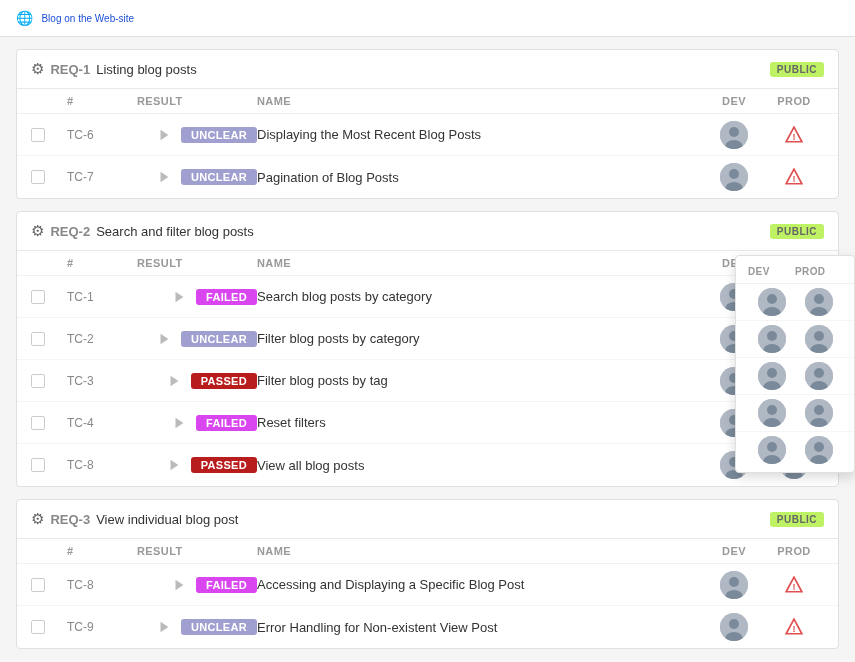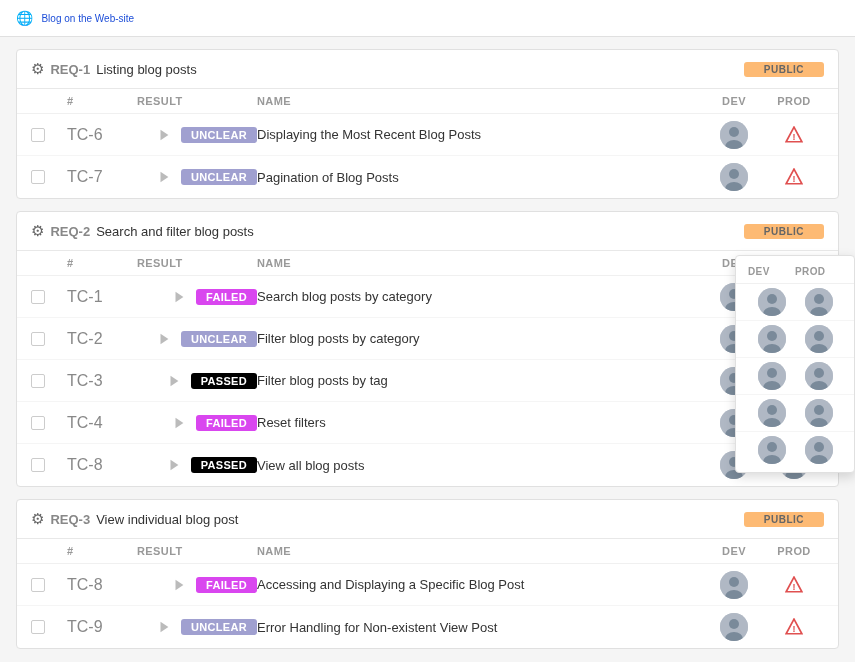--- a/index.html
+++ b/index.html
@@ -56,25 +56,25 @@
       color: #888;
       font-weight: 600;
       font-size: 13px;
     }
     .req-title {
       font-weight: 500;
       font-size: 13px;
       color: #333;
     }
     .public-badge {
-      background: #fdba74;
+      background: #bef264;
       color: #666;
       font-size: 10px;
       font-weight: 700;
-      padding: 2px 20px;
+      padding: 2px 7px;
       border-radius: 3px;
       letter-spacing: 0.5px;
     }
 
     .table-header {
       display: grid;
       grid-template-columns: 36px 70px 120px 1fr 60px 60px;
       align-items: center;
       padding: 6px 14px;
       border-bottom: 1px solid #f0f0f0;
@@ -105,21 +105,21 @@
       width: 14px;
       height: 14px;
       border: 1.5px solid #ccc;
       border-radius: 2px;
       background: #fff;
       cursor: pointer;
     }
 
     .tc-id {
       color: #888;
-      font-size: 16px;
+      font-size: 12px;
       font-weight: 500;
     }
 
     .run-btn {
       background: none;
       border: none;
       cursor: pointer;
       display: flex;
       align-items: center;
       justify-content: center;
@@ -139,21 +139,21 @@
     .badge {
       padding: 2px 10px;
       border-radius: 3px;
       font-size: 11px;
       font-weight: 700;
       color: #fff;
       letter-spacing: 0.3px;
     }
     .badge-unclear { background: #a0a0d0; }
     .badge-failed { background: #d946ef; }
-    .badge-passed { background: #000000; }
+    .badge-passed { background: #b91c1c; }
 
     .test-name {
       color: #333;
       font-size: 13px;
     }
 
     .avatar-cell {
       display: flex;
       align-items: center;
       justify-content: center;

